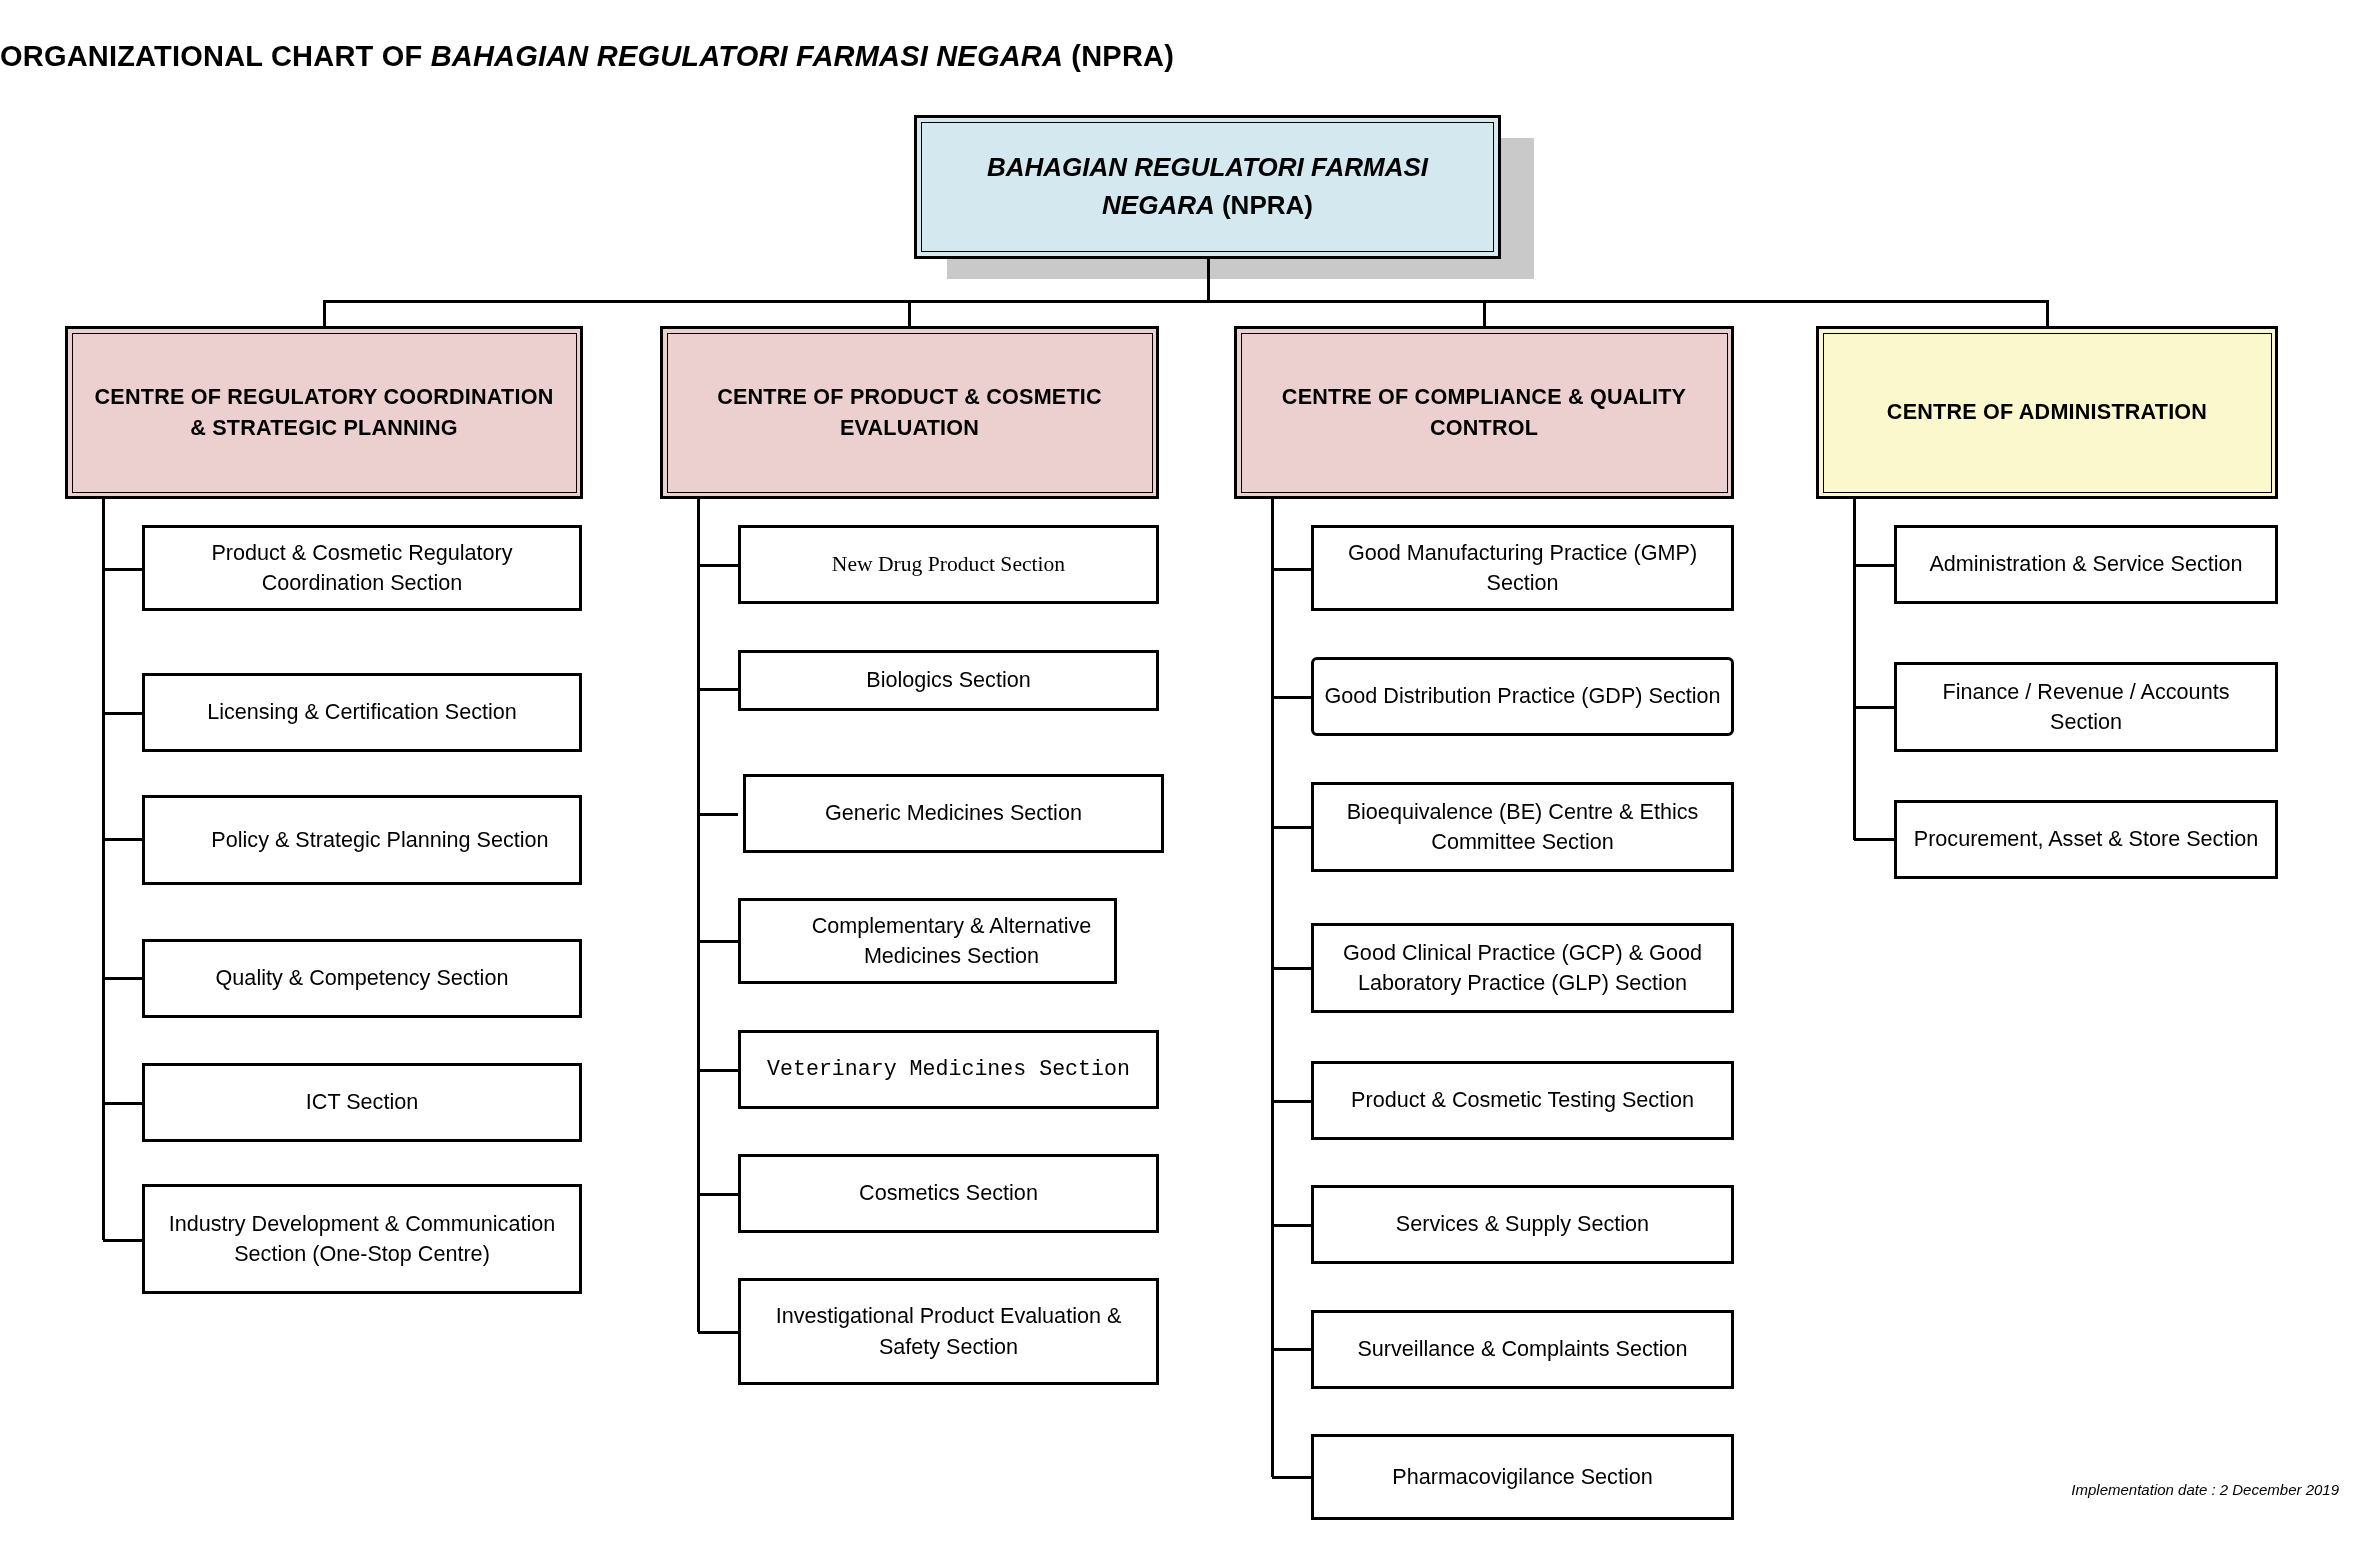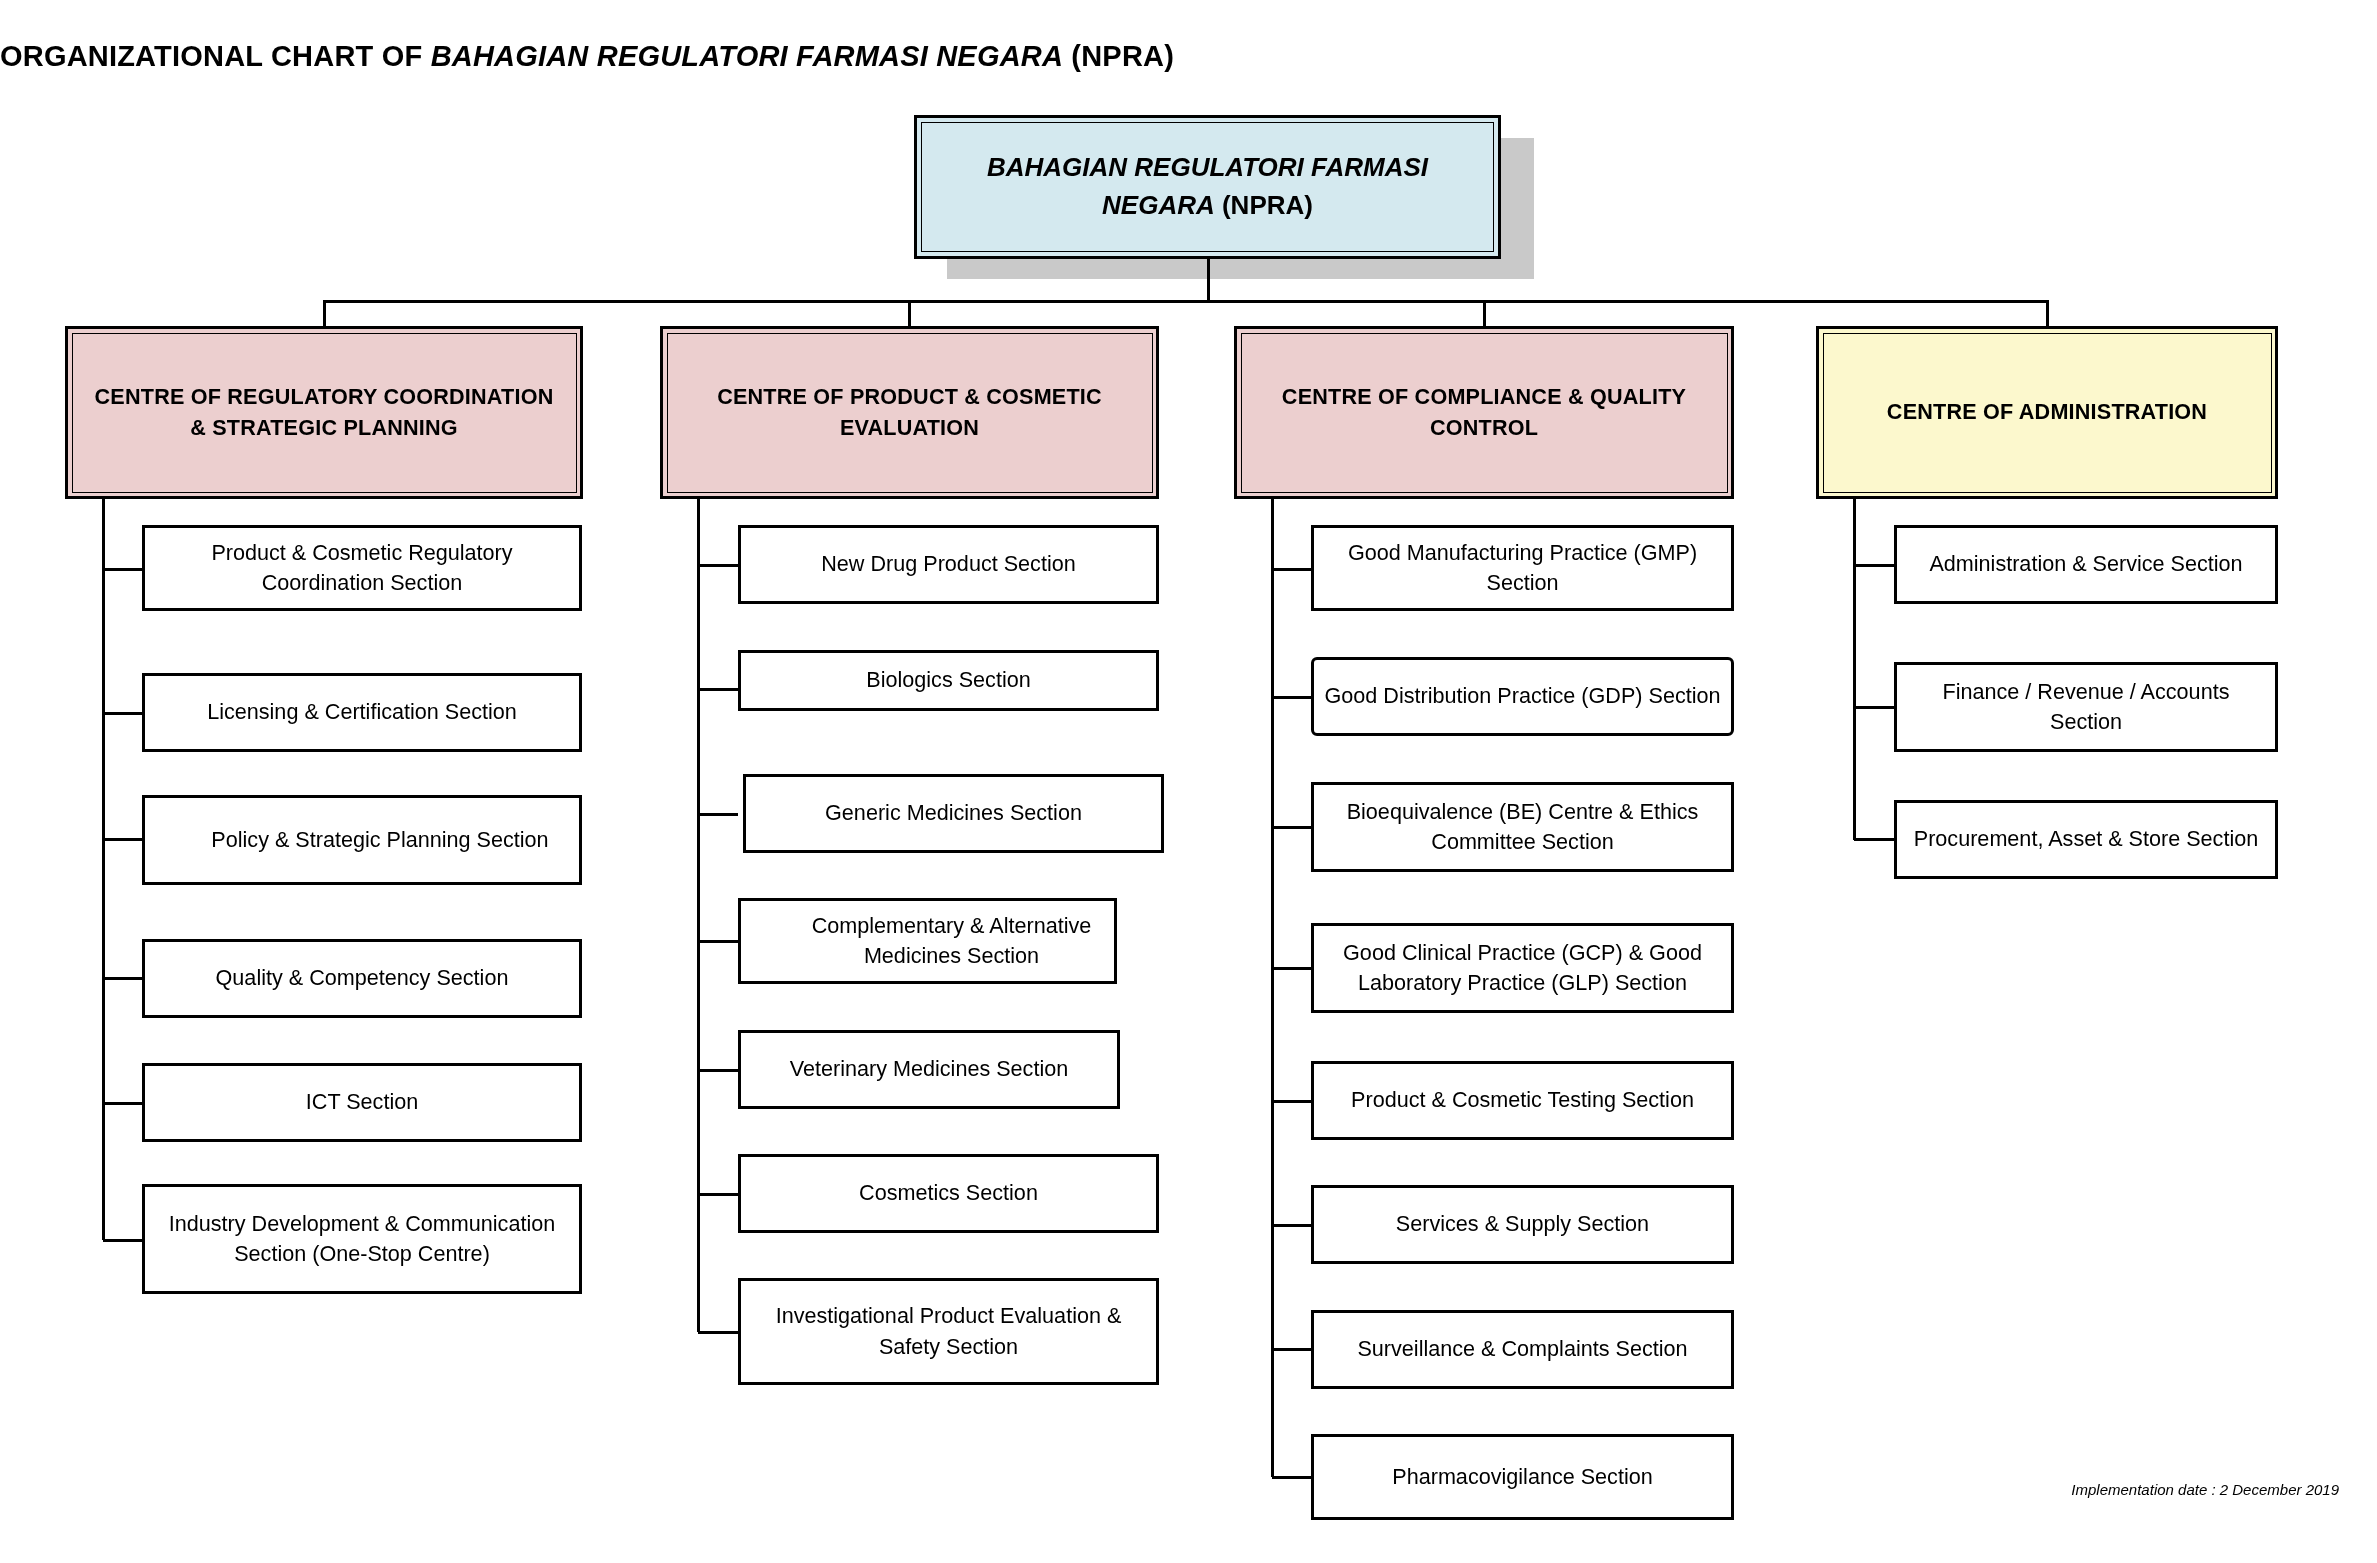--- a/index.html
+++ b/index.html
@@ -153,33 +153,33 @@
         <div class="leaf-text">ICT Section</div>
       </div>
       <div class="leaf" style="left: 142px; top: 1184px; width: 440px; height: 110px;">
         <div class="leaf-text">Industry Development &amp; Communication Section (One-Stop Centre)</div>
       </div>
       <div class="centre pink" style="left: 660px; width: 499px;">
         <div class="centre-inner">
           <div class="centre-text">CENTRE OF PRODUCT &amp; COSMETIC EVALUATION</div>
         </div>
       </div>
-      <div class="leaf" style="left: 738px; top: 525px; width: 421px; height: 79px;">
+      <div class="leaf" style="left: 738px; top: 525px; width: 421px; height: 79px; font-family: Liberation Serif, serif;">
         <div class="leaf-text">New Drug Product Section</div>
       </div>
       <div class="leaf" style="left: 738px; top: 650px; width: 421px; height: 61px;">
         <div class="leaf-text">Biologics Section</div>
       </div>
       <div class="leaf" style="left: 743px; top: 774px; width: 421px; height: 79px;">
         <div class="leaf-text">Generic Medicines Section</div>
       </div>
       <div class="leaf" style="left: 738px; top: 898px; width: 379px; height: 86px; padding-left: 48px;">
         <div class="leaf-text">Complementary &amp; Alternative Medicines Section</div>
       </div>
-      <div class="leaf" style="left: 738px; top: 1030px; width: 382px; height: 79px;">
+      <div class="leaf" style="left: 738px; top: 1030px; width: 421px; height: 79px; font-family: Liberation Mono, monospace;">
         <div class="leaf-text">Veterinary Medicines Section</div>
       </div>
       <div class="leaf" style="left: 738px; top: 1154px; width: 421px; height: 79px;">
         <div class="leaf-text">Cosmetics Section</div>
       </div>
       <div class="leaf" style="left: 738px; top: 1278px; width: 421px; height: 107px;">
         <div class="leaf-text">Investigational Product Evaluation &amp; Safety Section</div>
       </div>
       <div class="centre pink" style="left: 1234px; width: 500px;">
         <div class="centre-inner">

